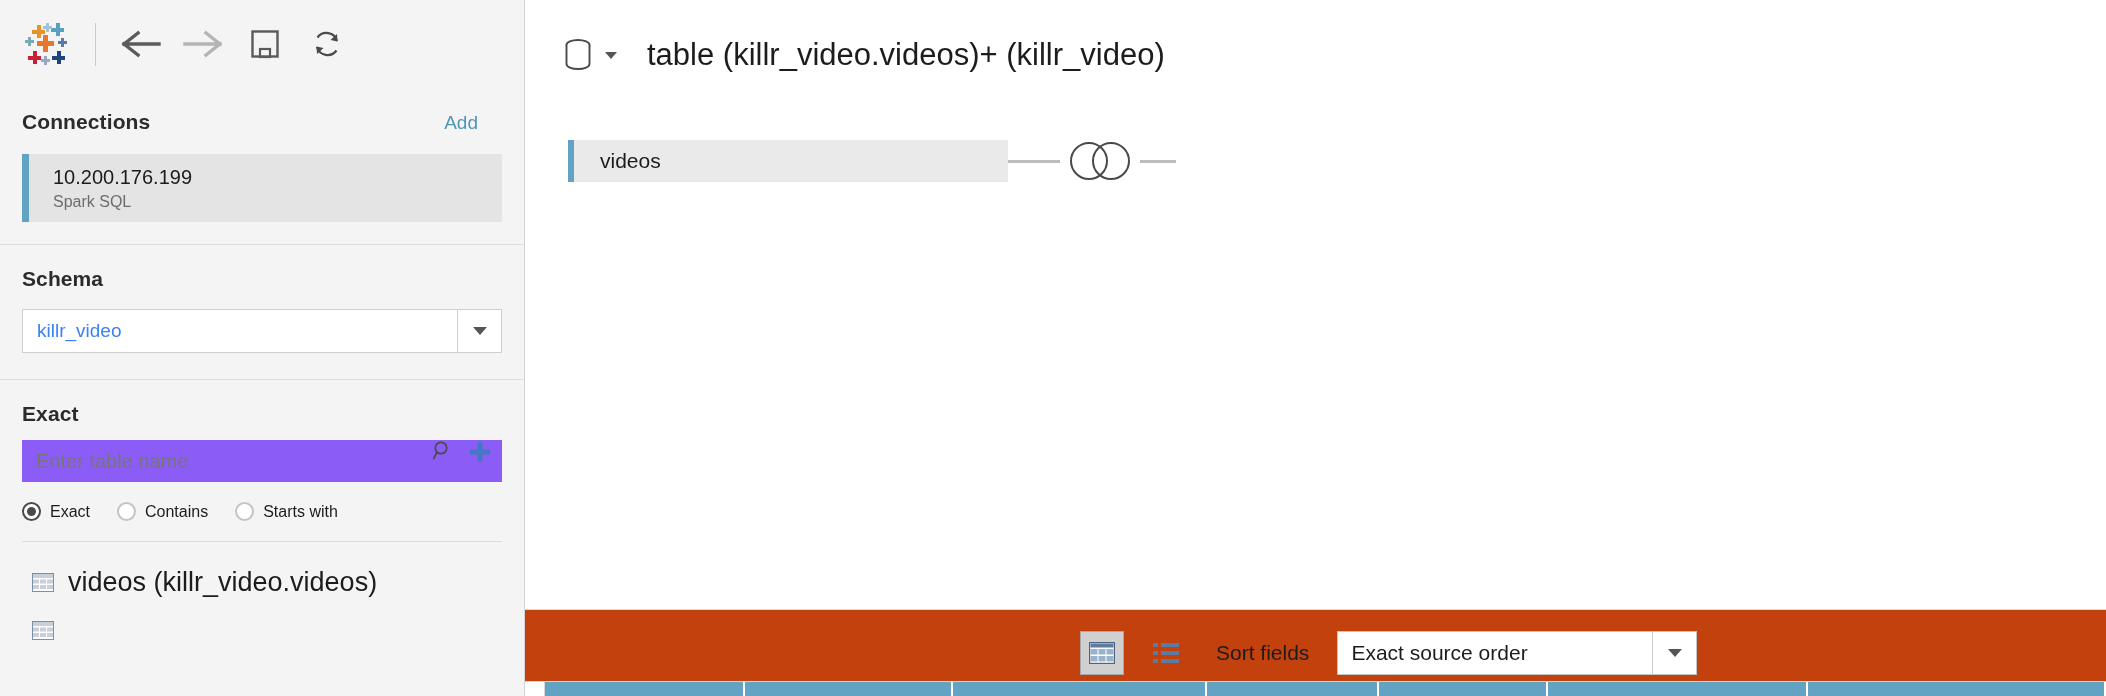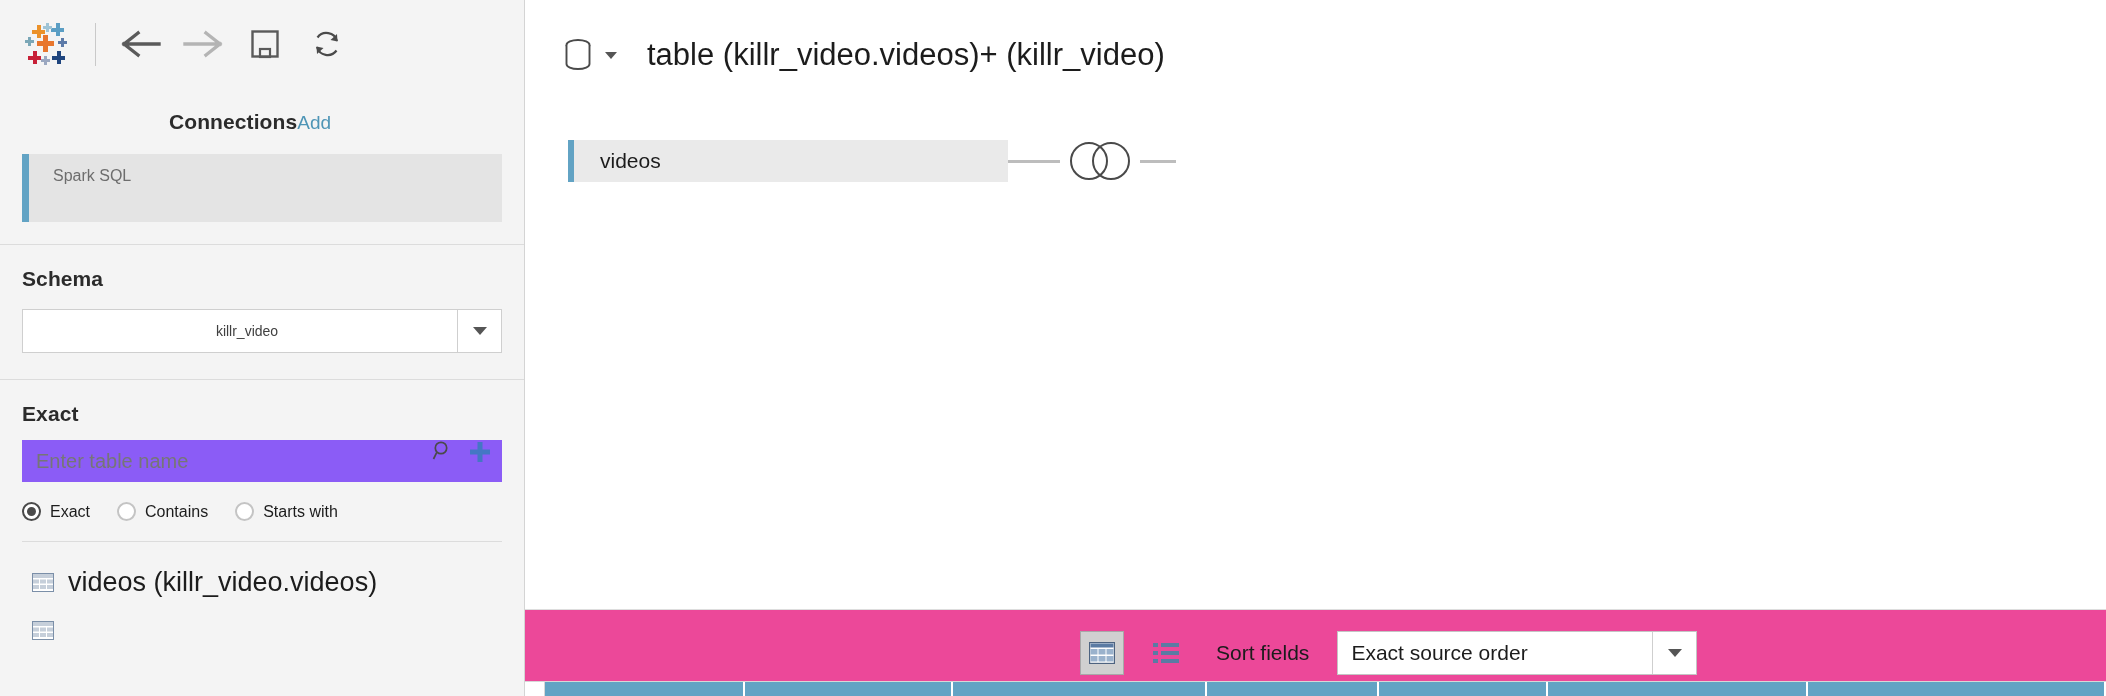--- a/index.html
+++ b/index.html
@@ -69,21 +69,21 @@
   
   .section { padding: 0 22px; }
   .section-hd {
     font-size: 21px; font-weight: bold; color: #2b2b2b;
     letter-spacing: .1px;
   }
   .sec-divider { height: 1px; background: #dcdcdc; margin: 0; }
 
   #connections-sec { padding-top: 22px; padding-bottom: 22px; }
   #connections-hd-row {
-    display: flex; align-items: baseline; justify-content: center;
+    display: flex; align-items: baseline; justify-content: space-between;
     padding-right: 24px;
   }
   #add-link {
     font-size: 19px; color: #4e95b6; cursor: pointer;
   }
   #conn-item {
     margin-top: 20px;
     background: #e4e4e4;
     border-left: 7px solid #62a3c4;
     height: 68px;
@@ -96,21 +96,21 @@
   #schema-select {
     margin-top: 18px;
     height: 44px;
     background: #ffffff;
     border: 1px solid #cfcfcf;
     display: flex; align-items: center;
     position: relative;
     cursor: pointer;
   }
   #schema-value {
-    font-size: 14px; color: #404040; padding-left: 14px; flex: 1; text-align: center;
+    font-size: 19px; color: #3b82f6; padding-left: 14px; flex: 1;
   }
   .sel-arrow-box {
     width: 44px; height: 100%;
     border-left: 1px solid #cfcfcf;
     display: flex; align-items: center; justify-content: center;
   }
   .caret-dn {
     width: 0; height: 0;
     border-left: 7px solid transparent;
     border-right: 7px solid transparent;
@@ -213,21 +213,21 @@
 
   #canvas-fill { flex: 1; }
 
   #bottom-divider { height: 1px; background: #dddddd; }
 
   #bottom-toolbar {
     height: 86px;
     display: flex; align-items: center;
     padding-left: 555px;
     gap: 8px;
-    background: #ec4899;
+    background: #c2410c;
   }
   #grid-view-btn {
     width: 44px; height: 44px;
     background: #d0d0d0;
     border: 1px solid #a8a8a8;
     display: flex; align-items: center; justify-content: center;
     cursor: pointer;
   }
   #list-view-btn {
     width: 40px; height: 40px;
@@ -316,20 +316,21 @@
       </div>
     </div>
 
     <div class="section" id="connections-sec">
       <div id="connections-hd-row">
         <div class="section-hd">Connections</div>
         <div id="add-link">Add</div>
       </div>
 
       <div id="conn-item">
+        <div id="conn-name">10.200.176.199</div>
         <div id="conn-type">Spark SQL</div>
       </div>
     </div>
 
     <div class="sec-divider"></div>
 
     <div class="section" id="schema-sec">
       <div class="section-hd">Schema</div>
       <div id="schema-select">
         <div id="schema-value">killr_video</div>

